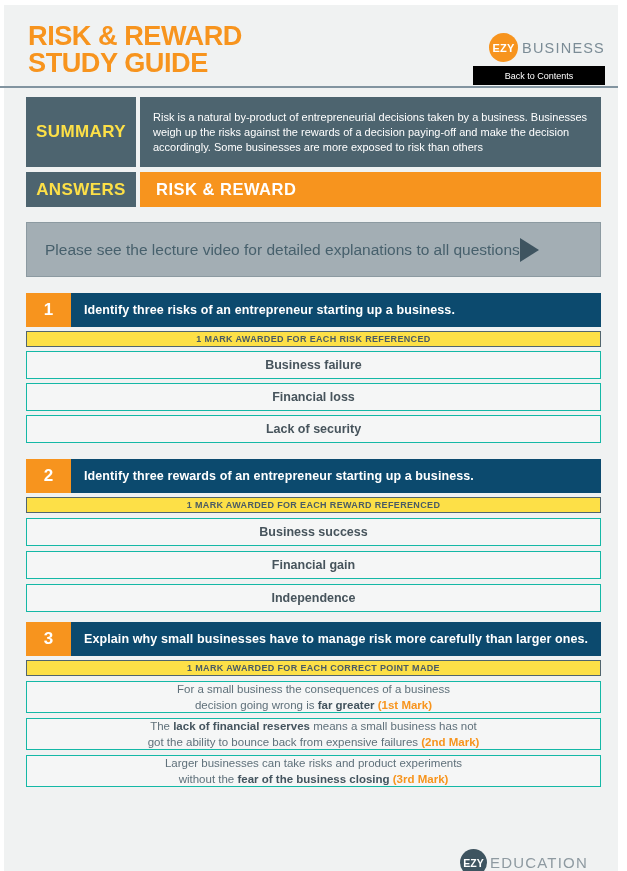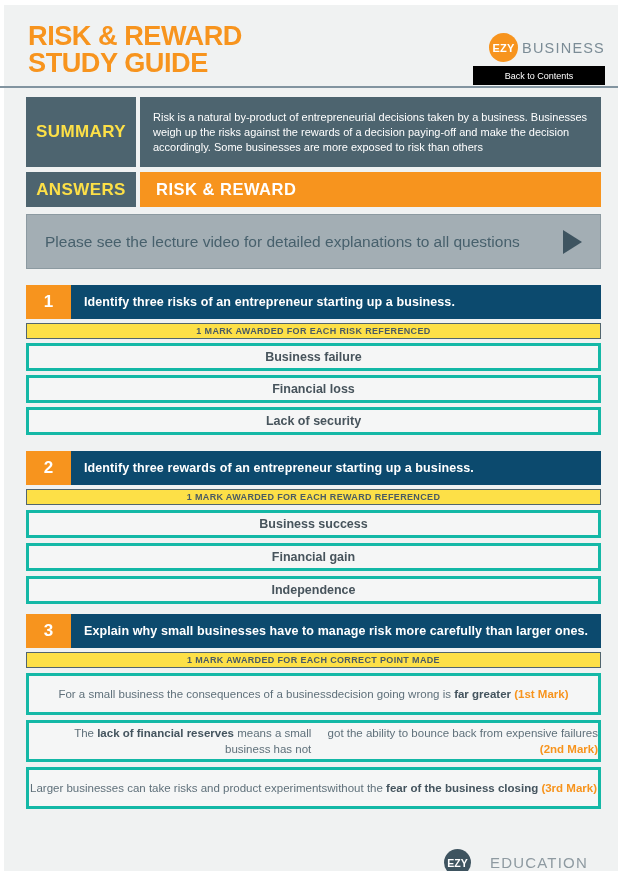--- a/index.html
+++ b/index.html
@@ -54,22 +54,22 @@
     display:flex;align-items:center;
     padding:8px 13px;box-sizing:border-box;
   }
   .answers-row{display:flex;height:35px;margin-top:5px;}
   .answers-topic{
     flex:1;margin-left:4px;background:#f7941e;color:#ffffff;
     font-weight:bold;font-size:16.5px;letter-spacing:.5px;
     display:flex;align-items:center;padding-left:16px;
   }
   .video-bar{
-    margin-top:7px;height:53px;background:#a3aeb4;border:1px solid #8c9aa1;
-    display:flex;align-items:center;justify-content:space-between;
+    margin-top:15px;height:53px;background:#a3aeb4;border:1px solid #8c9aa1;
+    display:flex;align-items:center;
     padding:0 18px;box-sizing:content-box;
   }
   .video-text{font-size:15.5px;color:#47606c;}
   .play-icon{
     width:0;height:0;cursor:pointer;
     border-left:19px solid #3e5460;
     border-top:12px solid transparent;
     border-bottom:12px solid transparent;
   }
   .q-section{margin-top:16px;}
@@ -85,45 +85,45 @@
     font-weight:bold;font-size:12.5px;letter-spacing:.1px;
     display:flex;align-items:center;padding-left:13px;
   }
   .mark-bar{
     margin-top:4px;height:16px;background:#fde047;border:1px solid #51656e;
     box-sizing:border-box;
     display:flex;align-items:center;justify-content:center;
     font-weight:bold;font-size:9px;color:#4a5b64;letter-spacing:.35px;
   }
   .ans-box{
-    margin-top:4px;background:#f5f6f6;border:3px solid #14b8a6;
+    margin-top:4px;background:#f5f6f6;border:1px solid #14b8a6;
     box-sizing:border-box;height:28px;
     display:flex;align-items:center;justify-content:center;
     font-weight:bold;font-size:12.5px;color:#47545c;
   }
   .q-section.second .ans-box{margin-top:5px;}
   .ans-box.rich{
-    height:42px;margin-top:5px;flex-direction:row;
+    height:32px;margin-top:5px;flex-direction:column;
     font-weight:normal;font-size:11.5px;line-height:16px;color:#5f707a;
-    text-align:right;
+    text-align:center;
   }
   .ans-box.rich b{color:#44545e;}
   .ans-box.rich .mark-note{font-weight:bold;color:#f7941d;}
   
   .footer{
     position:absolute;right:30px;bottom:-5px;
     display:flex;align-items:center;
   }
   .footer-circle{
     width:27px;height:27px;border-radius:50%;
     background:#3e5460;color:#ffffff;font-weight:bold;font-size:10.5px;
     display:flex;align-items:center;justify-content:center;
   }
   .footer-suffix{
-    margin-left:19px;font-size:15px;color:#8e9aa1;letter-spacing:1.2px;
+    margin-left:3px;font-size:15px;color:#8e9aa1;letter-spacing:1.2px;
   }
 </style>
 </head>
 <body>
 
 <div class="page">
 
   <div class="title">
     <div>RISK &amp; REWARD</div>
     <div>STUDY GUIDE</div>

